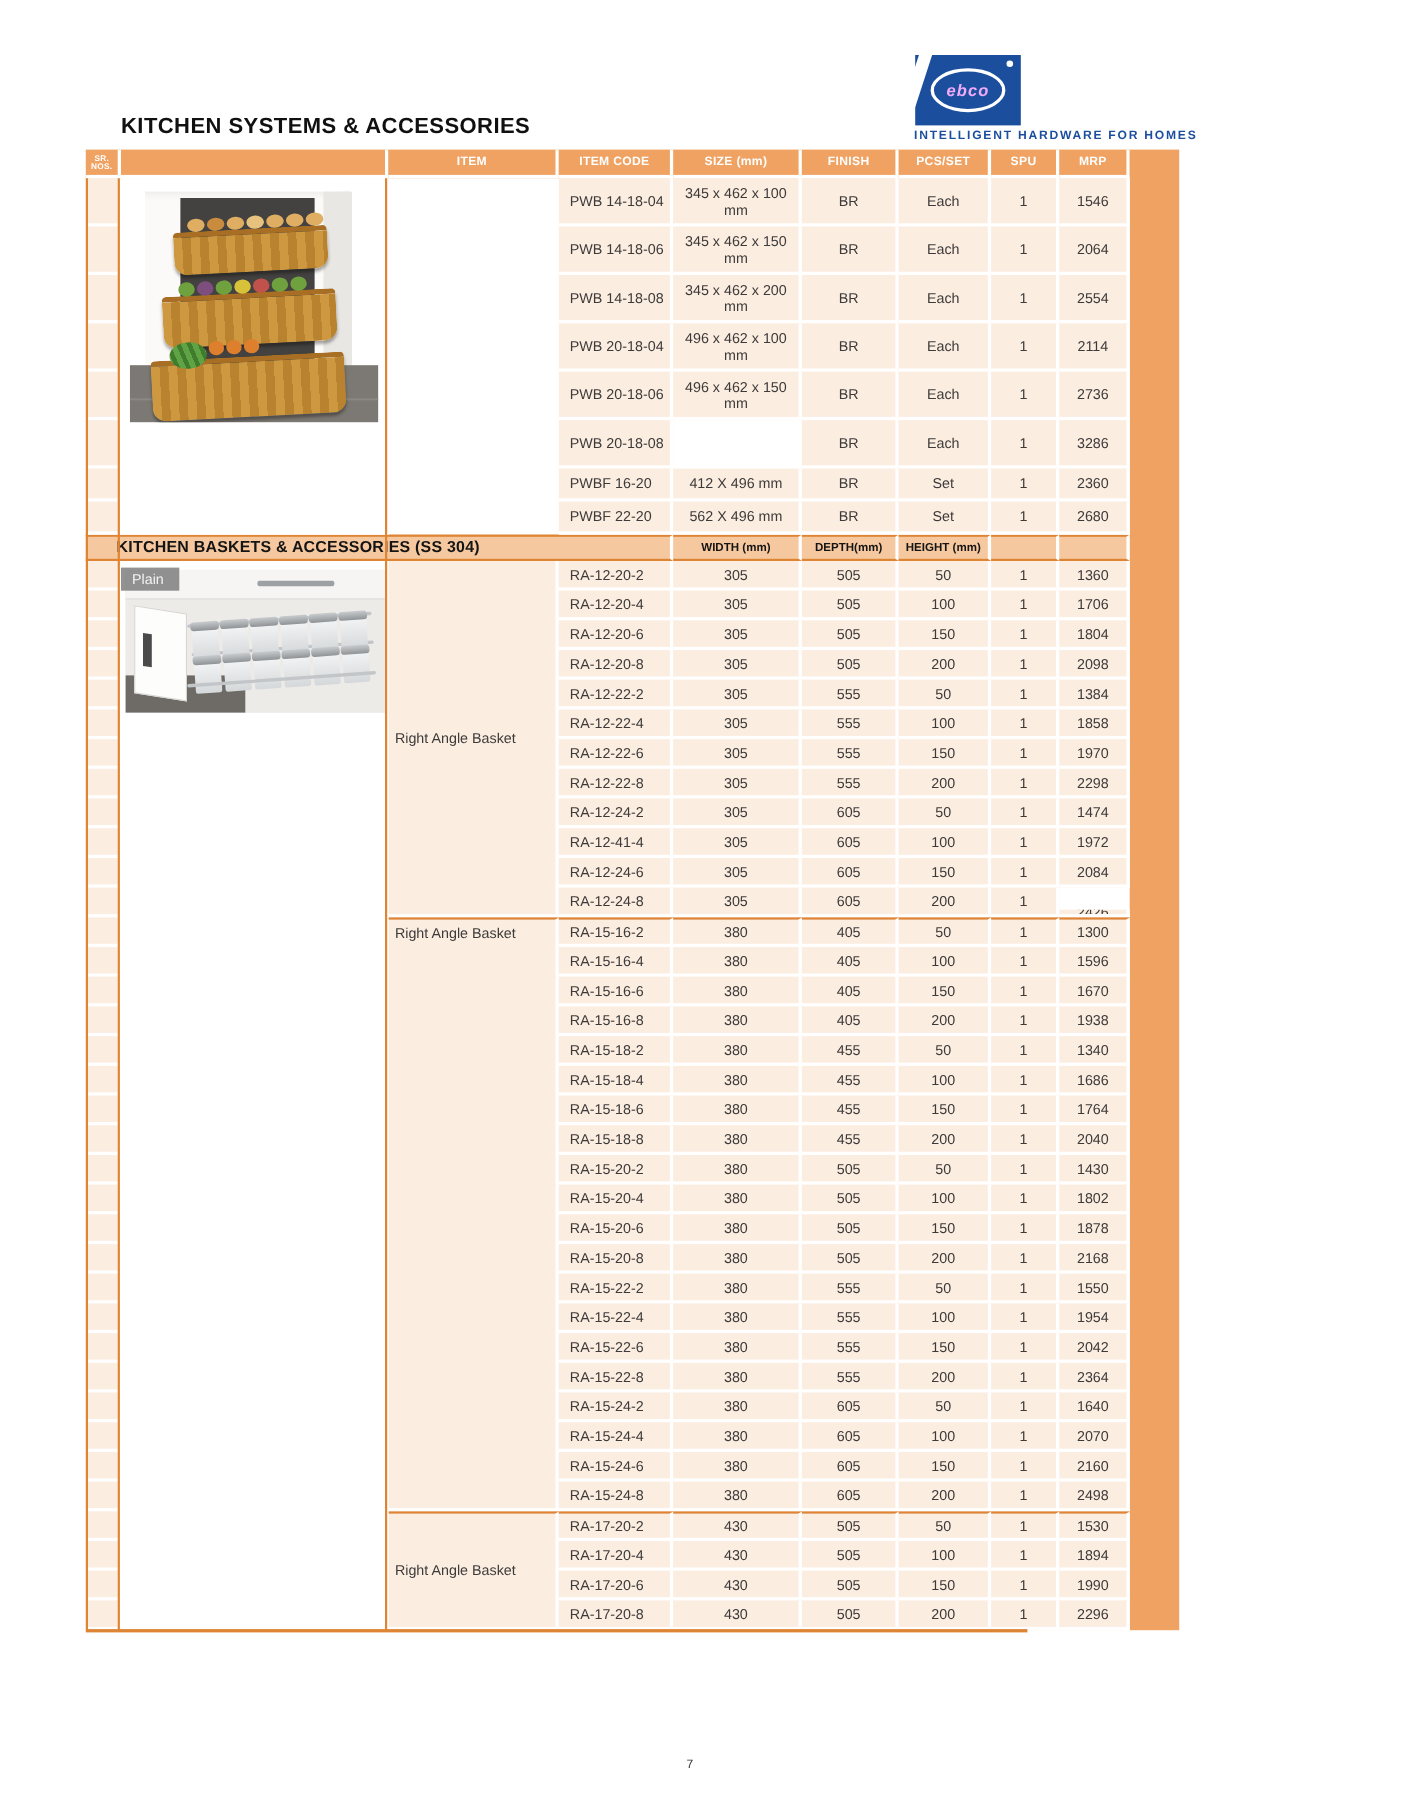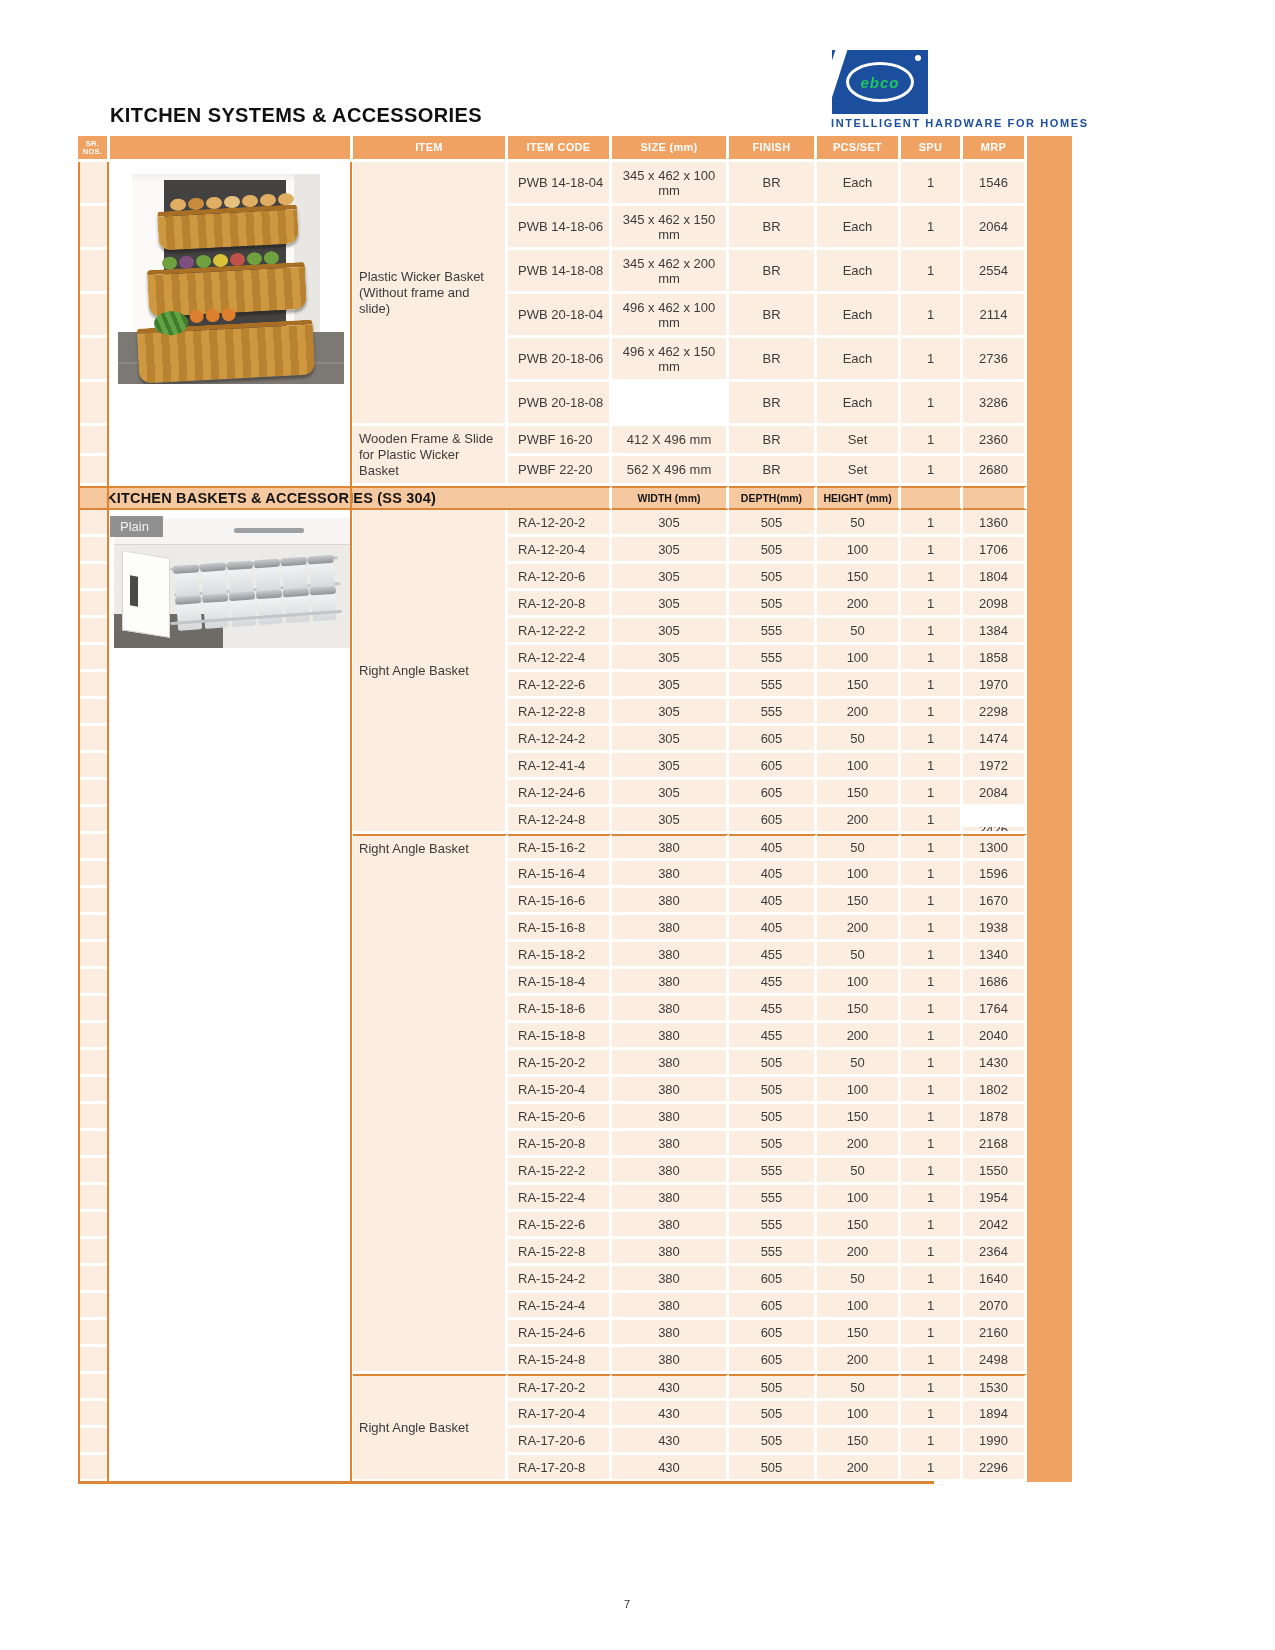--- a/index.html
+++ b/index.html
@@ -7,21 +7,21 @@
     width:1275px;height:1650px;position:relative;background:#fff;
     font-family:"Liberation Sans", sans-serif;color:#3d3b3a;
   }
   
   .logo-main{position:absolute;left:830px;top:50px;width:285px;height:64px;display:flex;}
   .logo-orange{flex:1;background:#F26A21;display:flex;align-items:center;justify-content:center;z-index:1;}
   .logo-orange .word{color:#fff;font-weight:bold;font-size:28px;letter-spacing:1px;}
   .logo-orange .vee{font-size:33px;}
   .logo-sep{width:12px;background:#fff;transform:skewX(-18deg);margin:0 -5px;z-index:2;}
   .logo-blue{width:96px;background:#1C4E9E;position:relative;display:flex;align-items:center;justify-content:center;z-index:1;}
-  .ebco-oval{display:flex;align-items:center;justify-content:center;width:62px;height:34px;border:3px solid #fff;border-radius:50%;color:#22c55e;font-weight:bold;font-style:italic;font-size:15px;letter-spacing:1px;}
+  .ebco-oval{display:flex;align-items:center;justify-content:center;width:62px;height:34px;border:3px solid #fff;border-radius:50%;color:#f0abfc;font-weight:bold;font-style:italic;font-size:15px;letter-spacing:1px;}
   .logo-dot{position:absolute;top:5px;right:7px;width:6px;height:6px;border-radius:50%;background:#fff;}
   .tagline{position:absolute;left:831px;top:117px;width:260px;color:#1C4E9E;font-size:11px;font-weight:bold;letter-spacing:1.6px;white-space:nowrap;}
   
   .page-title{position:absolute;left:110px;top:104px;font-size:20px;font-weight:bold;color:#101010;letter-spacing:.4px;}
   
   .table-wrap{position:absolute;left:78px;top:136px;width:856px;height:1346px;}
   .grid{
     display:grid;width:994px;height:1346px;
     grid-template-columns:32px 243px 155px 104px 117px 88px 84px 62px 64px 45px;
     grid-template-rows:26px repeat(6,44px) repeat(2,30px) 24px repeat(36,27px);
@@ -150,22 +150,20 @@
           </div>
         <div class="food f3">
             <span class="melon"></span>
             <span></span>
             <span></span>
             <span></span>
           </div>
       </div>
     </div>
 
-    <div class="cell c-item" style="grid-row:2/8;grid-column:3">Plastic Wicker Basket (Without frame and slide)</div>
-    <div class="cell c-item" style="grid-row:8/10;grid-column:3">Wooden Frame &amp; Slide for Plastic Wicker Basket</div>
 
     <div class="cell band band-title" style="grid-row:10;grid-column:1/5">KITCHEN BASKETS &amp; ACCESSORIES (SS 304)</div>
     <div class="cell band band-sub" style="grid-row:10;grid-column:5">WIDTH (mm)</div>
     <div class="cell band band-sub" style="grid-row:10;grid-column:6">DEPTH(mm)</div>
     <div class="cell band band-sub" style="grid-row:10;grid-column:7">HEIGHT (mm)</div>
     <div class="cell band" style="grid-row:10;grid-column:8"></div>
     <div class="cell band" style="grid-row:10;grid-column:9"></div>
 
     <div class="cell img-cell" style="grid-row:11/47;grid-column:2">
       <div class="img2">

